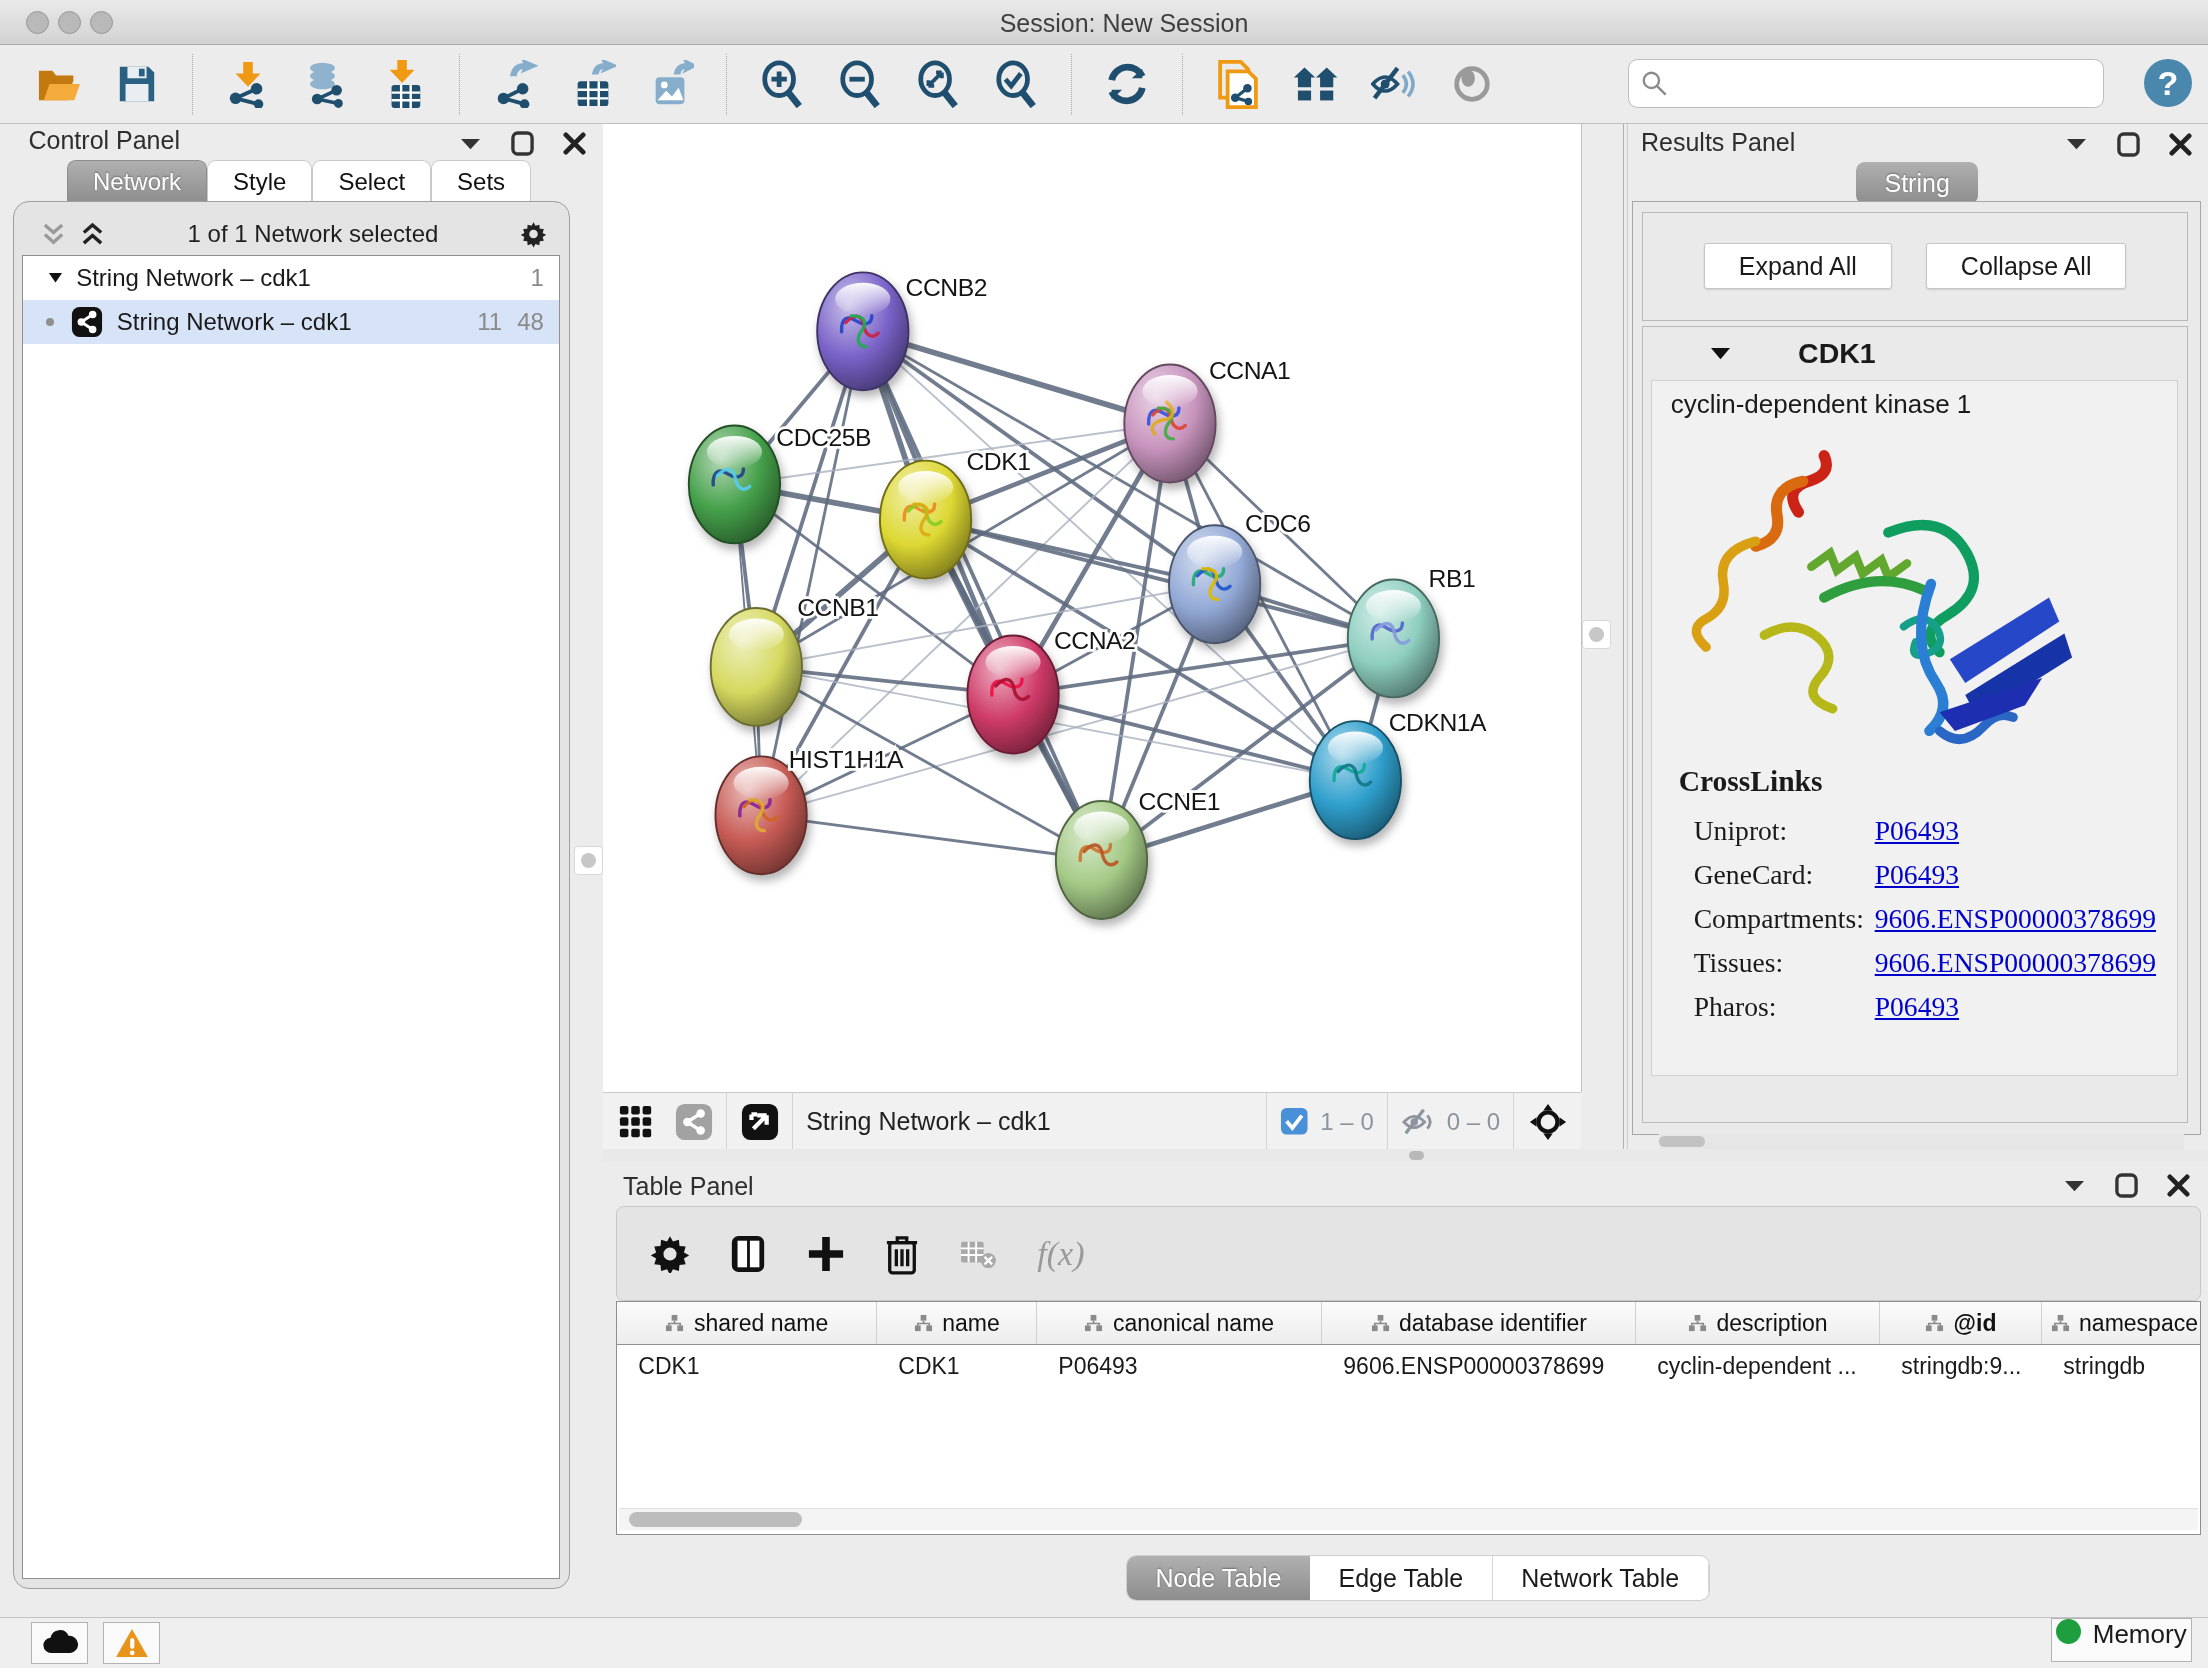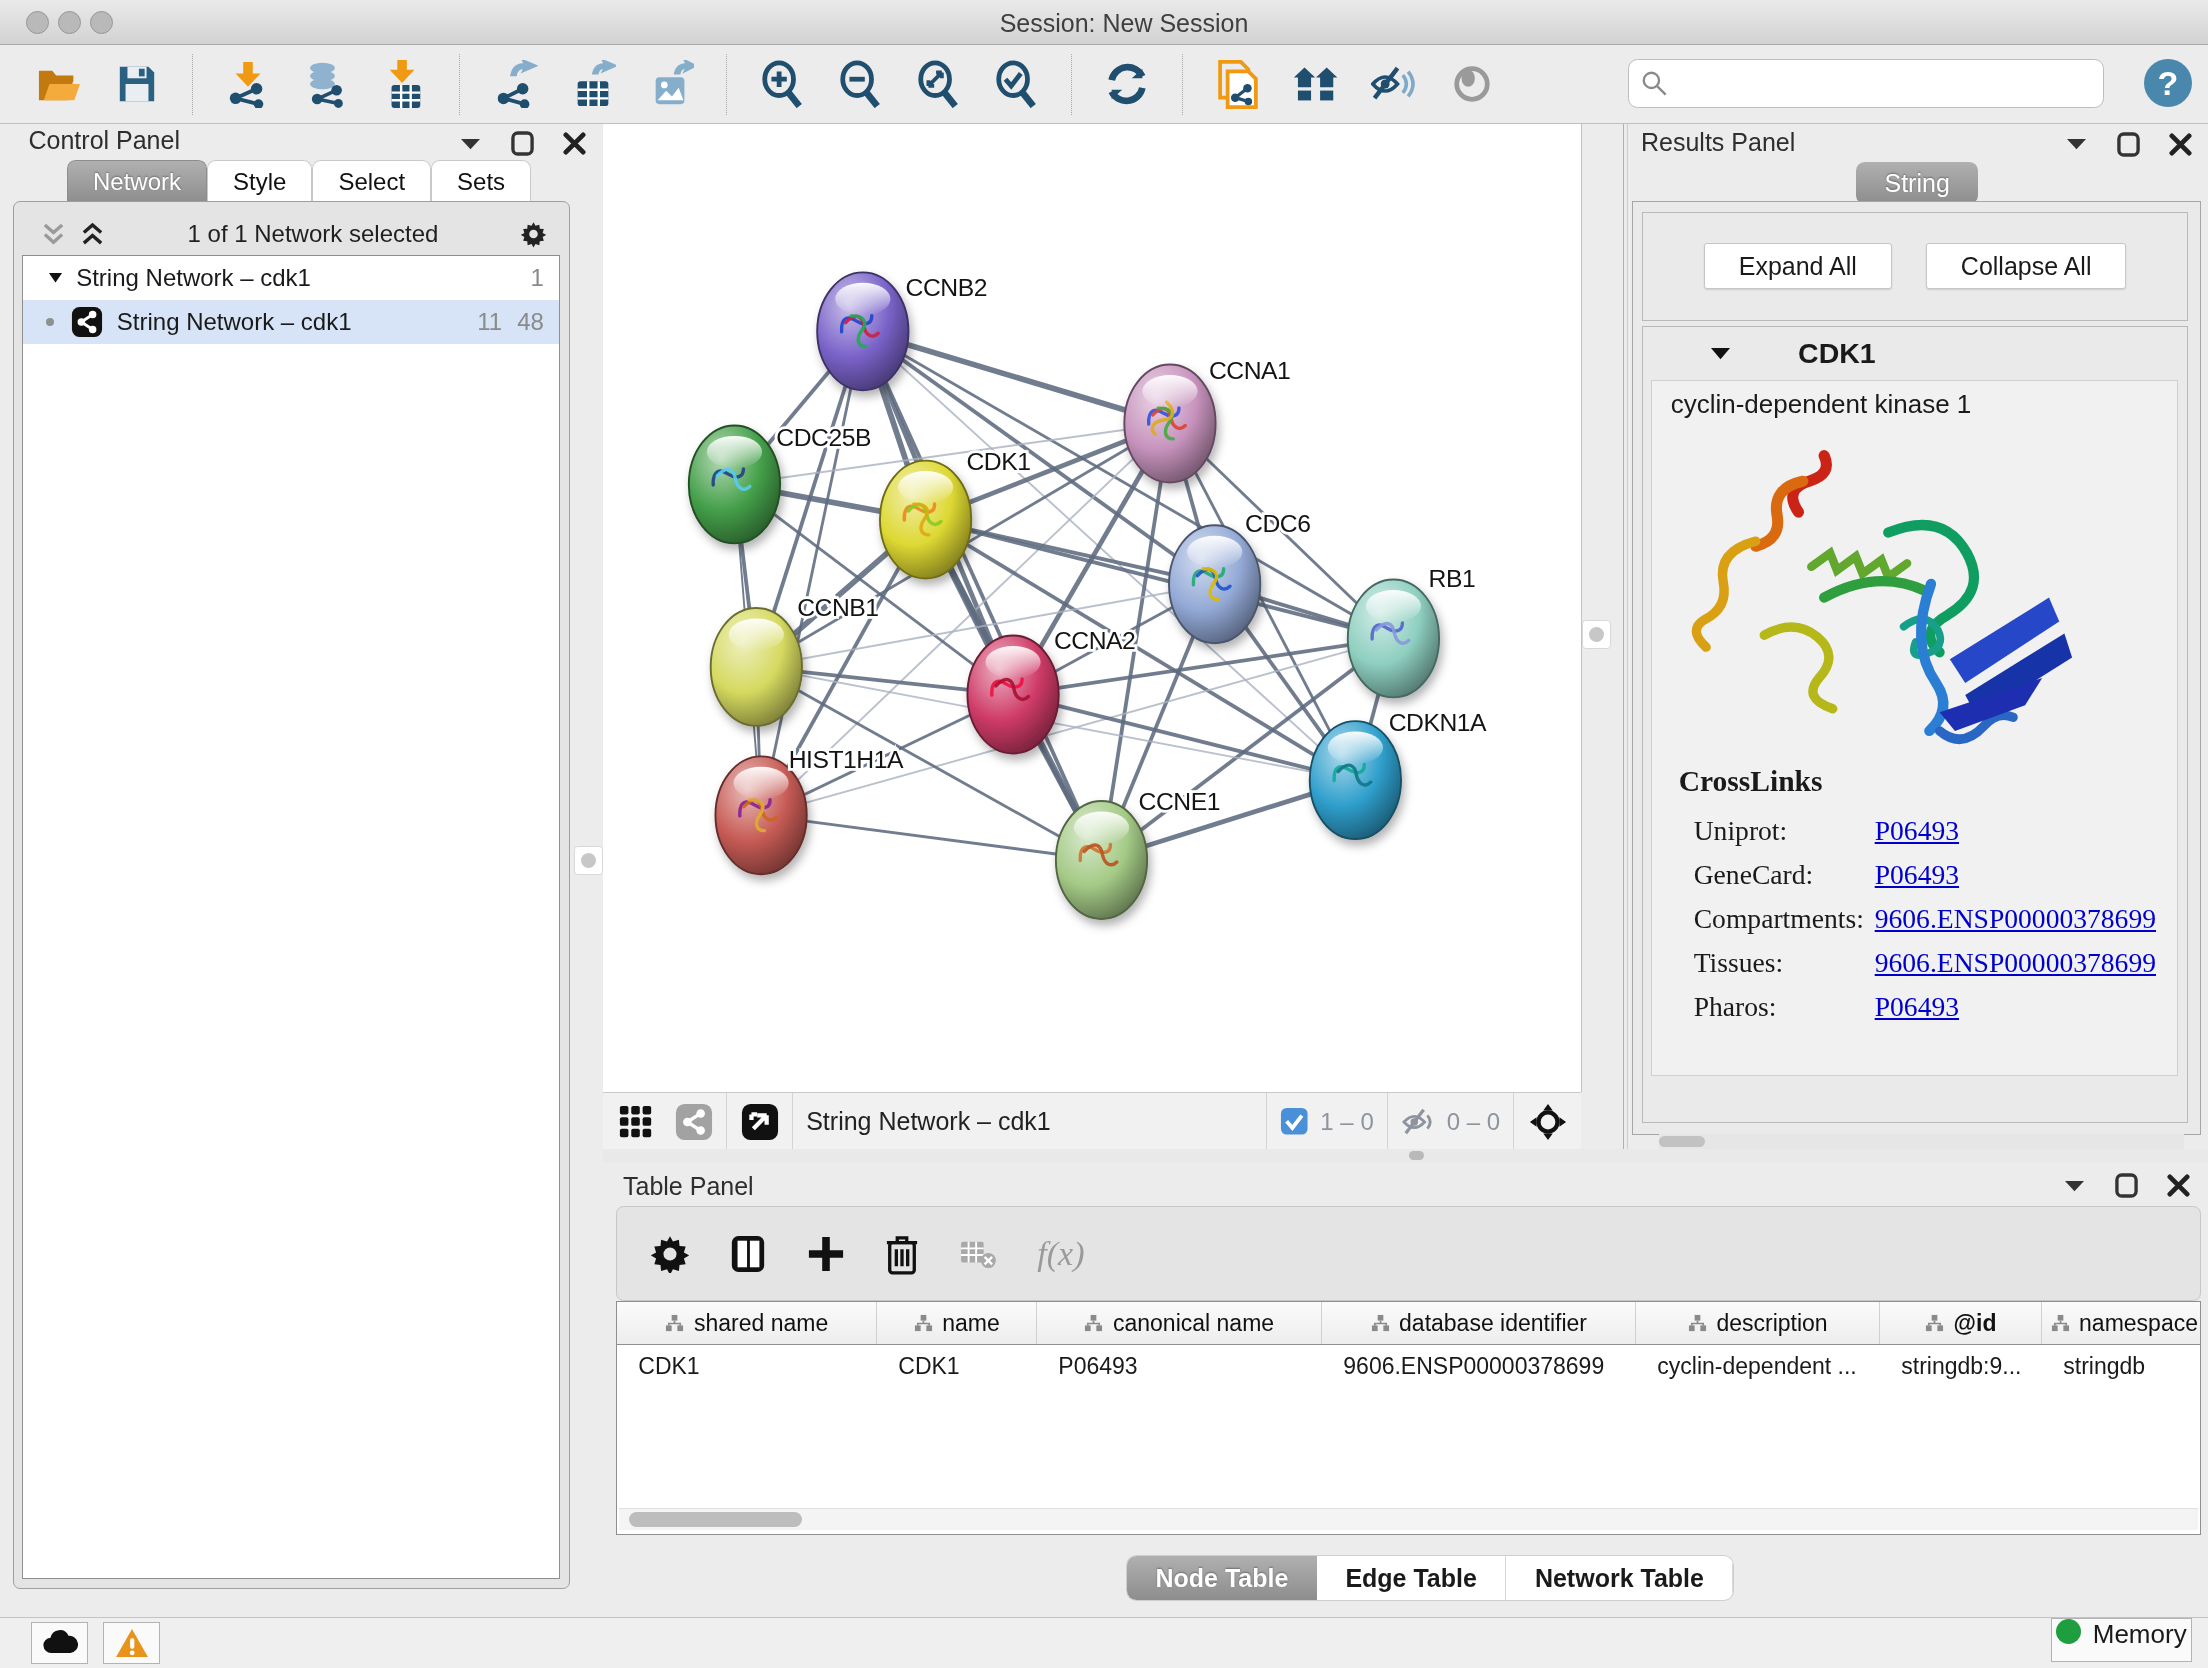--- a/index.html
+++ b/index.html
@@ -24,21 +24,21 @@
     background:#4a87ad;color:#fff;font-size:34px;font-weight:bold;display:flex;align-items:center;justify-content:center;}
   
   .ptitle{font-size:25px;color:#2e2e2e;}
   .picons{position:absolute;display:flex;gap:27px;align-items:center;}
   .picon{width:25px;height:25px;display:flex;align-items:center;justify-content:center;}
   
   .tabrow{display:flex;}
   .tab{height:42px;padding:0 25px;display:flex;align-items:center;justify-content:center;
     font-size:24px;background:#fff;border:1px solid #c9c9c9;border-bottom:none;border-radius:8.6px 8.6px 0 0;color:#111;}
   .tab.sel{background:linear-gradient(#b0b0b0,#8d8d8d);color:#fff;text-shadow:0 -1px 1.9px rgba(0,0,0,.35);border-color:#8d8d8d;}
-  .cpbox{left:13.3px;top:201px;width:555px;height:1386px;background:#e4e4e4;border:1.9px solid #9f9f9f;border-radius:7px;}
+  .cpbox{left:13.3px;top:201px;width:555px;height:1386px;background:#e4e4e4;border:1.9px solid #9f9f9f;border-radius:16px;}
   .cptools{position:absolute;left:0;top:11.4px;width:100%;height:42px;display:flex;align-items:center;}
   .cpstatus{flex:1;text-align:center;font-size:24px;color:#1f1f1f;}
   .netlist{position:absolute;left:7.6px;top:53px;width:536px;height:1322px;background:#fff;border:1.9px solid #8f8f8f;}
   .trow{height:44px;display:flex;align-items:center;font-size:24px;}
   .trow .cnt{color:#8a8a8a;margin-right:15px;}
   .trow.sel{background:#d7e3f6;}
   
   .canvas{left:603px;top:124px;width:978px;height:968px;background:#fff;border-right:1px solid #c2c2c2;}
   .cbar{left:603px;top:1092px;width:978px;height:57px;background:#f1f1f1;border-top:1px solid #c9c9c9;
     display:flex;align-items:center;}
@@ -76,21 +76,21 @@
   .fx{font-family:"Liberation Serif",serif;font-style:italic;font-size:34px;color:#9a9a9a;}
   .ttable{position:absolute;left:13.3px;top:139px;width:1585px;height:234px;background:#fff;border:1.9px solid #8f8f8f;box-sizing:border-box;overflow:hidden;}
   .thead{display:flex;height:42px;background:linear-gradient(#fbfbfb,#ededed);border-bottom:1.9px solid #8f8f8f;}
   .th{display:flex;align-items:center;justify-content:center;gap:9.5px;font-size:23px;color:#111;
     border-right:1px solid #d0d0d0;box-sizing:border-box;flex:0 0 auto;overflow:hidden;white-space:nowrap;}
   .trowdata{display:flex;height:42px;}
   .td{display:flex;align-items:center;padding-left:21px;font-size:23px;box-sizing:border-box;flex:0 0 auto;overflow:hidden;white-space:nowrap;}
   .tscroll{position:absolute;left:1.9px;bottom:3.8px;width:1579px;height:21px;background:#f4f4f4;border-top:1px solid #e0e0e0;}
   .tscroll i{display:block;margin:2.9px 0 0 9.5px;width:173px;height:15px;background:#bdbdbd;border-radius:7.6px;}
   .ttabs{position:absolute;left:524px;top:394px;display:flex;border-radius:9.5px;overflow:hidden;box-shadow:0 0 0 1px #cfcfcf;}
-  .ttab{height:44px;padding:0 28.5px;display:flex;align-items:center;font-size:25px;background:#fff;border-right:1px solid #d6d6d6;font-weight:bold;}
+  .ttab{height:44px;padding:0 28.5px;display:flex;align-items:center;font-size:25px;background:#fff;border-right:1px solid #d6d6d6;}
   .ttab.sel{background:linear-gradient(#b0b0b0,#8d8d8d);color:#fff;text-shadow:0 -1px 1.9px rgba(0,0,0,.35);border-right:none;}
   
   .statusbar{left:0;top:1617px;width:2208px;height:51px;background:#efefef;border-top:1px solid #c3c3c3;}
   .sbtn{position:absolute;top:3.8px;width:55px;height:40px;background:#fafafa;border:1.9px solid #b3b3b3;
     display:flex;align-items:center;justify-content:center;}
   .membtn{position:absolute;left:2051px;top:0;width:139px;height:42px;background:#fafafa;border:1.9px solid #b3b3b3;
     display:flex;justify-content:center;gap:11.4px;font-size:26px;}
   .memdot{width:25px;height:25px;border-radius:50%;}
   svg{display:block;}
 </style>

